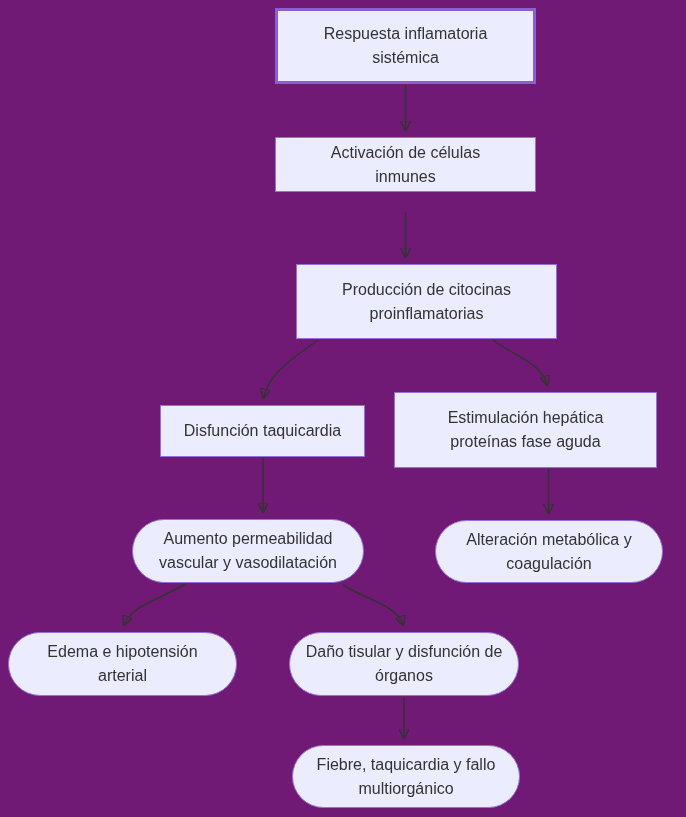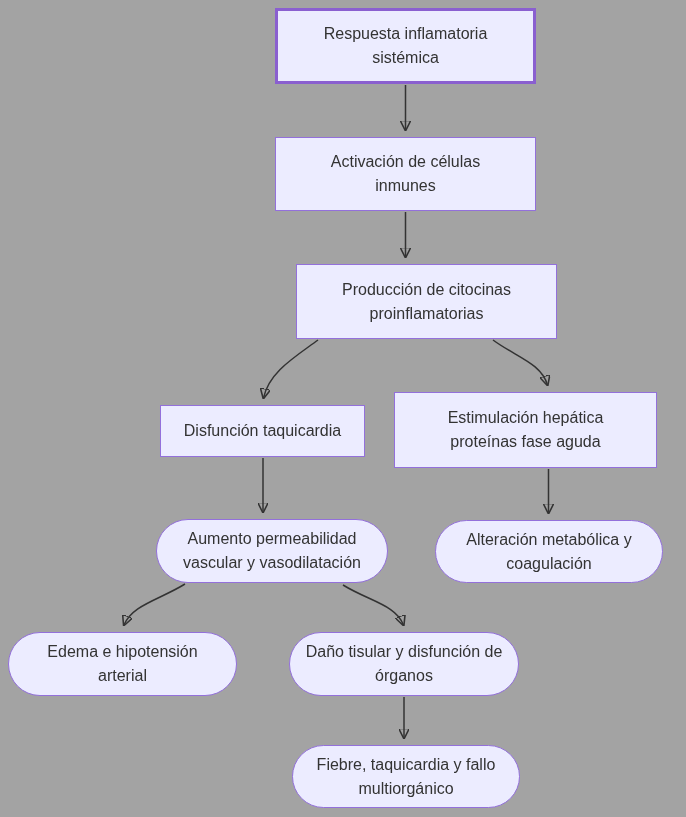--- a/index.html
+++ b/index.html
@@ -4,21 +4,21 @@
 <style>
   html, body {
     margin: 0;
     padding: 0;
     background: #ffffff;
   }
   .canvas {
     position: relative;
     width: 686px;
     height: 817px;
-    background: #a3a3a3;
+    background: #701a75;
     font-family: "Liberation Sans", "DejaVu Sans", sans-serif;
     overflow: hidden;
   }
   .edges {
     position: absolute;
     left: 0;
     top: 0;
     width: 686px;
     height: 817px;
   }
@@ -42,25 +42,25 @@
   }
   .node .label {
     display: inline-block;
   }
   .rect { border-radius: 0; }
   .stadium { border-radius: 32px; }
   .root { border-width: 3px; border-color: #8a5fd0; }
 
   
   #n-respuesta    { left: 275px; top:   8px; width: 261px; height: 76px; }
-  #n-activacion   { left: 275px; top: 137px; width: 261px; height: 74px; }
+  #n-activacion   { left: 275px; top: 137px; width: 261px; height: 55px; }
   #n-produccion   { left: 275px; top: 264px; width: 261px; height: 75px; margin-left: 21px; }
   #n-disfuncion   { left: 160px; top: 405px; width: 205px; height: 52px; }
   #n-estimulacion { left: 394px; top: 392px; width: 263px; height: 76px; }
-  #n-aumento      { left: 156px; top: 519px; width: 232px; height: 64px; }
+  #n-aumento      { left: 132px; top: 519px; width: 232px; height: 64px; }
   #n-alteracion   { left: 435px; top: 520px; width: 228px; height: 63px; }
   #n-edema        { left:   8px; top: 632px; width: 229px; height: 64px; }
   #n-dano         { left: 289px; top: 632px; width: 230px; height: 64px; }
   #n-fiebre       { left: 292px; top: 745px; width: 228px; height: 63px; }
 
   
   #n-respuesta .label    { width: 200px; }
   #n-activacion .label   { width: 185px; }
   #n-produccion .label   { width: 200px; }
   #n-estimulacion .label { width: 185px; }

